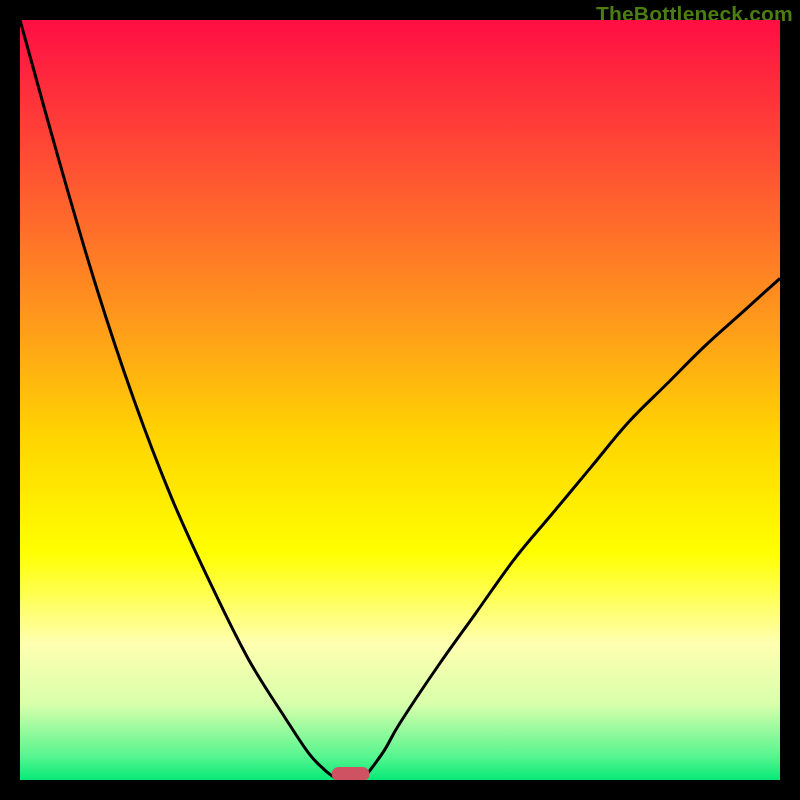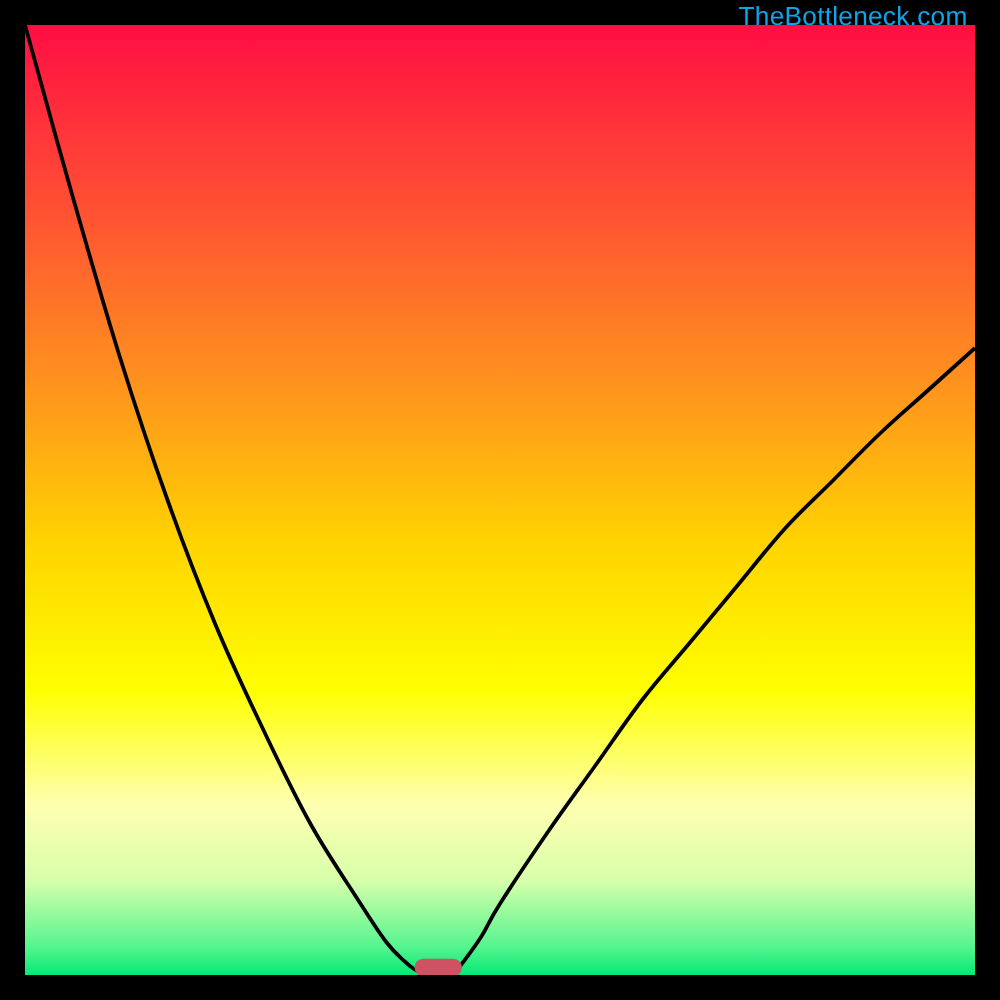--- a/index.html
+++ b/index.html
@@ -21,24 +21,24 @@
     position: absolute;
     left: 20px;
     top: 20px;
     width: 760px;
     height: 760px;
     box-sizing: border-box;
   }
   .watermark {
     position: absolute;
     top: 2px;
-    right: 26px;
-    color: #0ea5e9;
+    right: 7px;
+    color: #4d7c0f;
     font-size: 21px;
-    font-weight: 400;
+    font-weight: 700;
     letter-spacing: 0.2px;
     user-select: none;
   }
   svg { display: block; }
 </style>
 </head>
 <body>
 
 <div class="frame">
   <div class="watermark">TheBottleneck.com</div>

